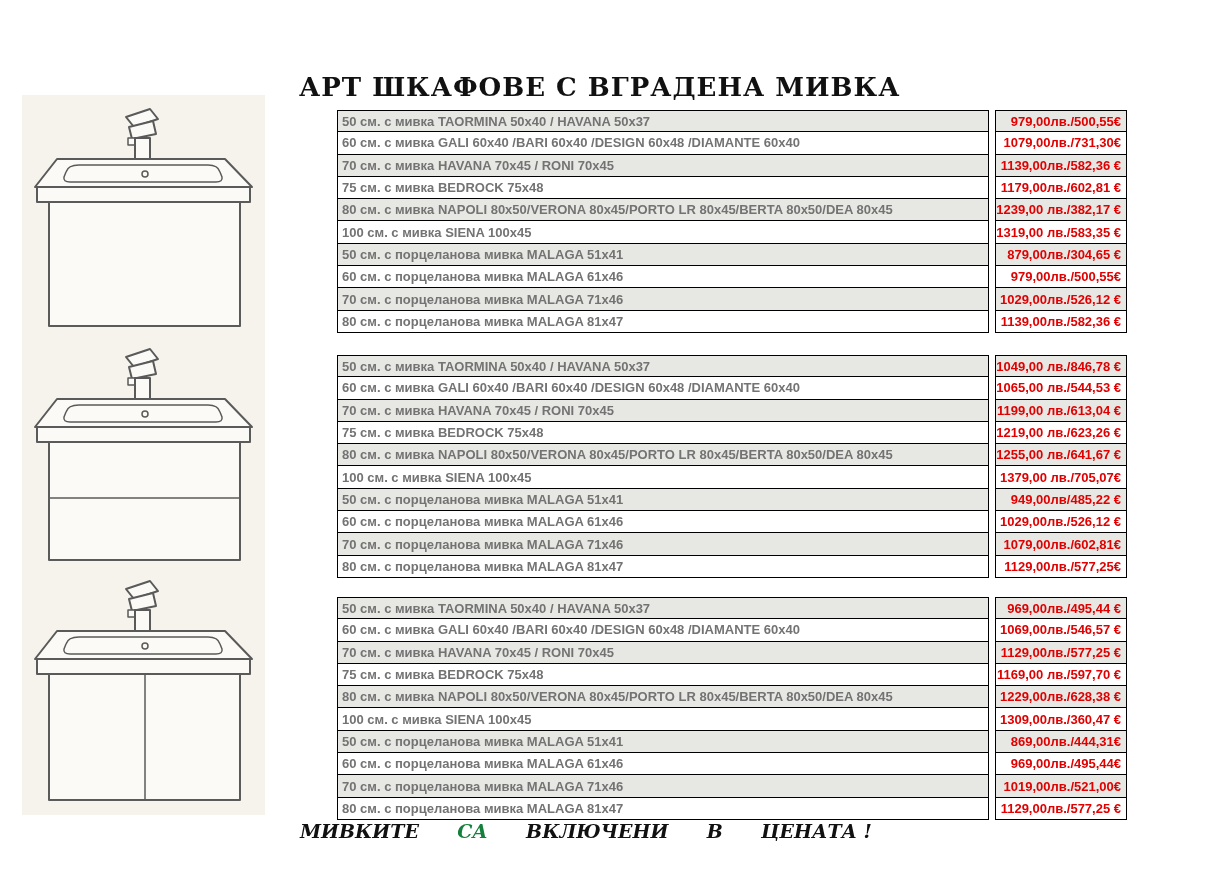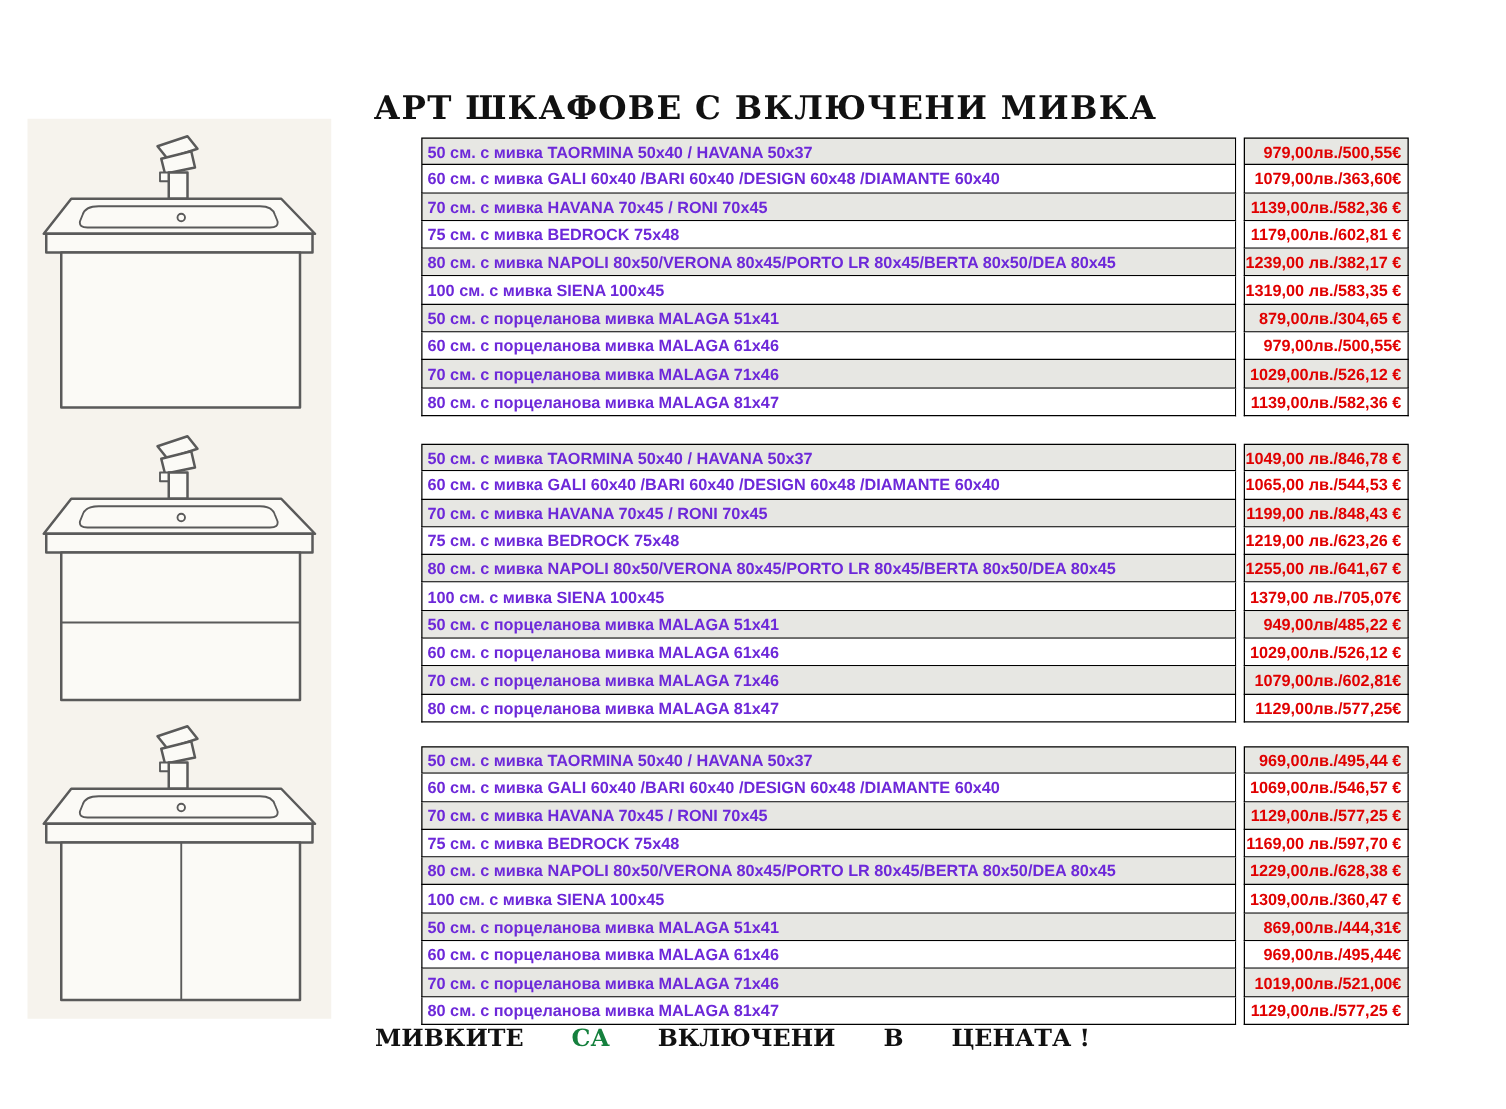--- a/index.html
+++ b/index.html
@@ -31,21 +31,21 @@
   }
   .price-table .row{display:flex;height:22.3px;box-sizing:border-box;}
   .price-table .cell{
     box-sizing:border-box;
     border-left:1px solid #000;border-right:1px solid #000;border-bottom:1px solid #000;
     display:flex;align-items:center;
     font-weight:bold;font-size:13px;line-height:13px;
     white-space:nowrap;overflow:hidden;
   }
   .price-table .row:first-child .cell{border-top:1px solid #000;}
-  .price-table .desc{width:695px;padding:0 4px;color:#6d28d9;}
+  .price-table .desc{width:695px;padding:0 4px;color:#737373;}
   .price-table .spacer{width:7px;background:#ffffff;}
   .price-table .price{
     width:140px;padding:0 5px;color:#e00000;
     justify-content:flex-end;text-align:right;
   }
   .price-table .row.alt .desc,
   .price-table .row.alt .price{background:#e7e7e3;}
   .price-table .row .desc,
   .price-table .row .price{background:#ffffff;}
   .price-table .row.alt .desc,
@@ -54,20 +54,21 @@
   #table-0{top:110px;}
   #table-1{top:355px;}
   #table-2{top:597px;}
 
   
   .footer{
     position:absolute;left:300px;top:820px;width:572px;
     display:flex;justify-content:space-between;align-items:baseline;
     font-family:"DejaVu Serif",serif;font-weight:bold;font-size:19px;color:#111;
     white-space:nowrap;
+    font-style:italic;
   }
   .footer .red{color:#15803d;}
 </style>
 </head>
 <body>
 
 <div class="panel">
 
   <svg width="230" height="230" viewBox="0 0 230 230">
     <g fill="#fbfaf6" stroke="#5a5a5a" stroke-width="2" stroke-linejoin="round">
@@ -107,32 +108,32 @@
       <path d="M28,54 L196,54 L223,82 L6,82 Z"></path>
       <path d="M8,82 L221,82 L221,97 L8,97 Z"></path>
       <path d="M50,60 L179,60 Q189,60 191,67 L193,72 Q194,77 187,77 L41,77 Q34,77 35,72 L37,67 Q39,60 50,60 Z" stroke-width="1.5"></path>
       <circle cx="116" cy="69" r="3" stroke-width="1.5"></circle>
       <rect x="20" y="97" width="191" height="126"></rect>
       <line x1="116" y1="97" x2="116" y2="223" stroke-width="1.5"></line>
     </g>
   </svg>
 </div>
 
-<div class="doc-title">АРТ ШКАФОВЕ С ВКЛЮЧЕНИ МИВКА</div>
+<div class="doc-title">АРТ ШКАФОВЕ С ВГРАДЕНА МИВКА</div>
 
 <div class="price-table" id="table-0">
     <div class="row alt">
       <div class="cell desc">50 см. с мивка TAORMINA 50x40 / HAVANA 50x37</div>
       <div class="spacer"></div>
       <div class="cell price">979,00лв./500,55€</div>
     </div>
     <div class="row">
       <div class="cell desc">60 см. с мивка GALI 60x40 /BARI 60x40 /DESIGN 60x48 /DIAMANTE 60x40</div>
       <div class="spacer"></div>
-      <div class="cell price">1079,00лв./363,60€</div>
+      <div class="cell price">1079,00лв./731,30€</div>
     </div>
     <div class="row alt">
       <div class="cell desc">70 см. с мивка HAVANA 70x45 / RONI 70x45</div>
       <div class="spacer"></div>
       <div class="cell price">1139,00лв./582,36 €</div>
     </div>
     <div class="row">
       <div class="cell desc">75 см. с мивка BEDROCK 75x48</div>
       <div class="spacer"></div>
       <div class="cell price">1179,00лв./602,81 €</div>
@@ -175,21 +176,21 @@
       <div class="cell price">1049,00 лв./846,78 €</div>
     </div>
     <div class="row">
       <div class="cell desc">60 см. с мивка GALI 60x40 /BARI 60x40 /DESIGN 60x48 /DIAMANTE 60x40</div>
       <div class="spacer"></div>
       <div class="cell price">1065,00 лв./544,53 €</div>
     </div>
     <div class="row alt">
       <div class="cell desc">70 см. с мивка HAVANA 70x45 / RONI 70x45</div>
       <div class="spacer"></div>
-      <div class="cell price">1199,00 лв./848,43 €</div>
+      <div class="cell price">1199,00 лв./613,04 €</div>
     </div>
     <div class="row">
       <div class="cell desc">75 см. с мивка BEDROCK 75x48</div>
       <div class="spacer"></div>
       <div class="cell price">1219,00 лв./623,26 €</div>
     </div>
     <div class="row alt">
       <div class="cell desc">80 см. с мивка NAPOLI 80x50/VERONA 80x45/PORTO LR 80x45/BERTA 80x50/DEA 80x45</div>
       <div class="spacer"></div>
       <div class="cell price">1255,00 лв./641,67 €</div>

